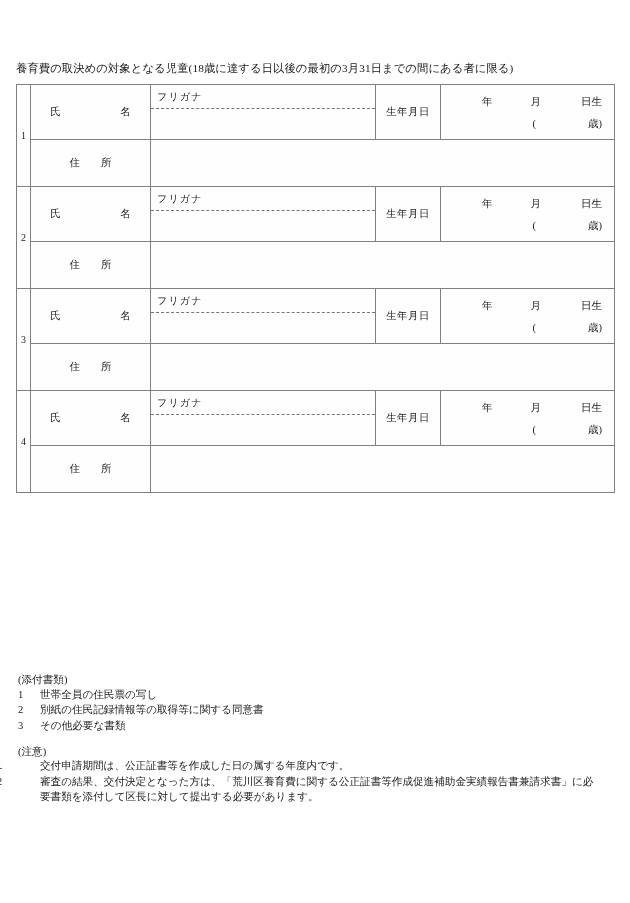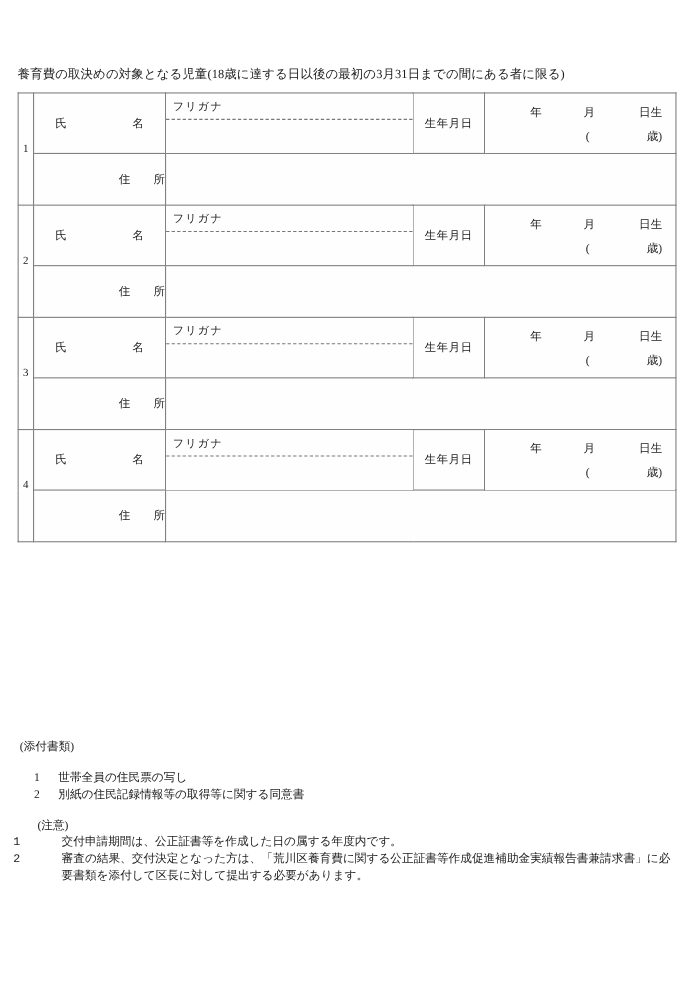--- a/index.html
+++ b/index.html
@@ -75,21 +75,21 @@
     display: inline-block;
     letter-spacing: 0.32em;
     padding-left: 0.32em;
     width: 84px;
     text-align: justify;
     text-align-last: justify;
     font-size: 10.5px;
   }
 
   td.addr-label-cell {
-    text-align: right;
+    text-align: center;
     height: 46px;
   }
 
   
   td.name-cell {
     position: relative;
     height: 54px;
     padding: 0;
     font-family: Liberation Serif, serif;
   }
@@ -158,36 +158,36 @@
   .attach-block {
     position: absolute;
     left: 18px;
     top: 672px;
     font-size: 10.6px;
     line-height: 15.2px;
   }
   .attach-block .blk-head { margin: 0; }
   .attach-block ol {
     list-style: none;
-    margin: 13px;
+    margin: 0;
     padding: 0;
   }
   .attach-block li {
     margin: 0;
     white-space: nowrap;
   }
   .num {
     display: inline-block;
     width: 22px;
   }
 
   
   .notes-block {
     position: absolute;
-    left: 34px;
+    left: 18px;
     top: 744px;
     width: 582px;
     font-size: 10.6px;
     line-height: 15.4px;
   }
   .notes-block .blk-head { margin: 0; }
   .notes-block ol {
     list-style: none;
     margin: 0;
     padding: 0;
@@ -338,20 +338,21 @@
       </tr>
 
     </tbody>
   </table>
 
   <div class="attach-block">
     <div class="blk-head">(添付書類)</div>
     <ol>
       <li><span class="num">1</span><span>世帯全員の住民票の写し</span></li>
       <li><span class="num">2</span><span>別紙の住民記録情報等の取得等に関する同意書</span></li>
+      <li><span class="num">3</span><span>その他必要な書類</span></li>
     </ol>
   </div>
 
   <div class="notes-block">
     <div class="blk-head">(注意)</div>
     <ol>
       <li><span class="num">1</span><span>交付申請期間は、公正証書等を作成した日の属する年度内です。</span></li>
       <li><span class="num">2</span><span>審査の結果、交付決定となった方は、「荒川区養育費に関する公正証書等作成促進補助金実績報告書兼請求書」に必要書類を添付して区長に対して提出する必要があります。</span></li>
     </ol>
   </div>

